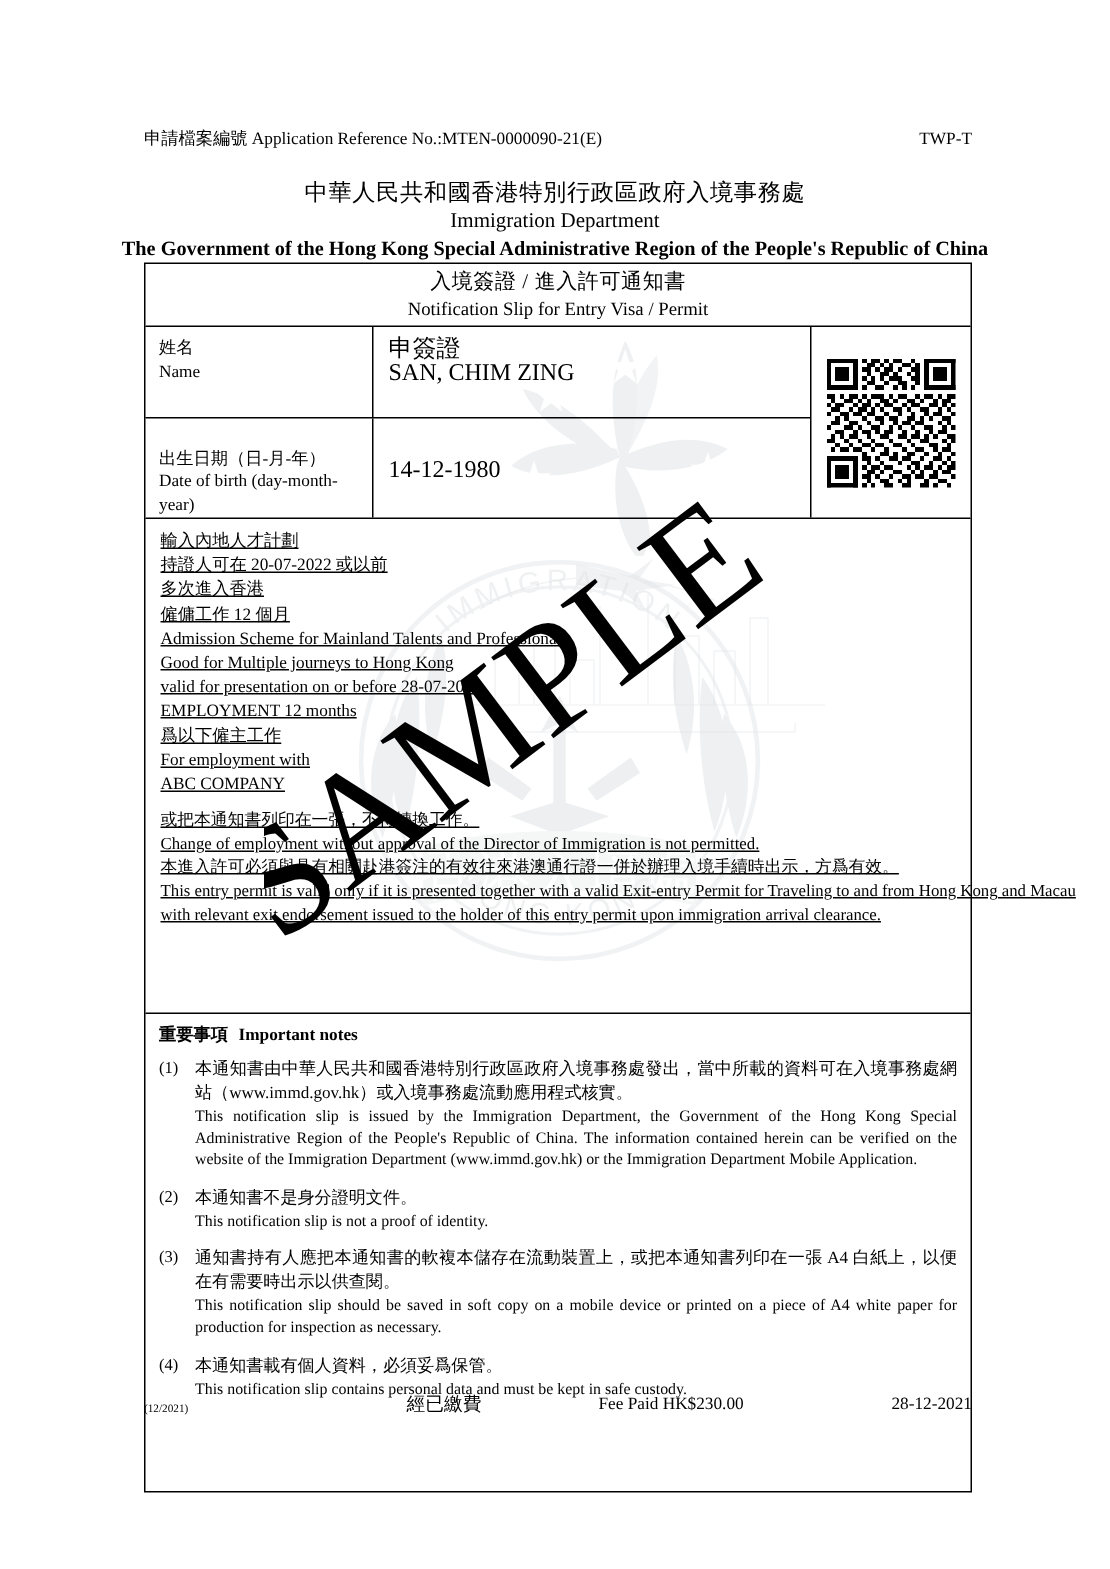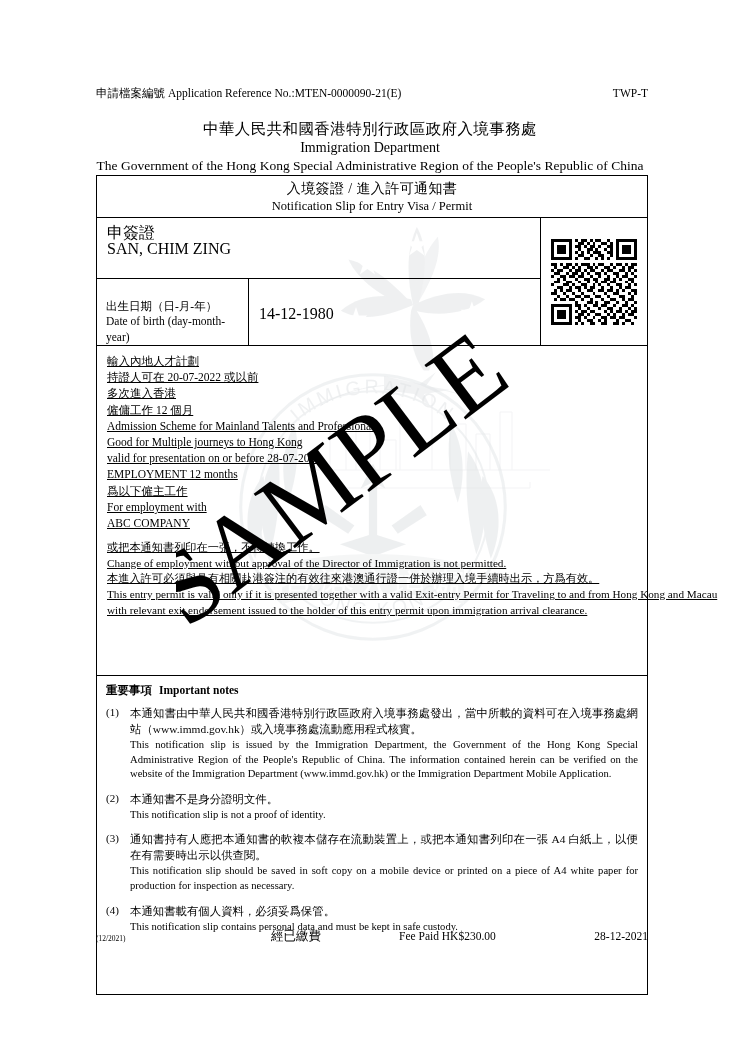--- a/index.html
+++ b/index.html
@@ -47,20 +47,21 @@
     line-height: 21px;
     letter-spacing: 0.4px;
   }
   .heading .h-en1 {
     font-size: 14px;
     line-height: 18px;
   }
   .heading .h-en2 {
     font-size: 13.5px;
     line-height: 18px;
+    font-weight: bold;
   }
 
   
   .frame {
     position: absolute;
     left: 96px;
     top: 175px;
     width: 552px;
     height: 820px;
     border: 1.6px solid #000;
@@ -369,20 +370,24 @@
   <div class="frame">
 
     <div class="title-cell">
       <div class="t-cn">入境簽證 / 進入許可通知書</div>
       <div class="t-en">Notification Slip for Entry Visa / Permit</div>
     </div>
 
     <div class="id-block">
       <div class="id-left">
         <div class="id-row first">
+          <div class="id-label">
+            <div>姓名</div>
+            <div>Name</div>
+          </div>
           <div class="id-value">
             <div>申簽證</div>
             <div>SAN, CHIM ZING</div>
           </div>
         </div>
         <div class="id-row">
           <div class="id-label dob">
             <div>出生日期（日-月-年）</div>
             <div>Date of birth (day-month-year)</div>
           </div>

